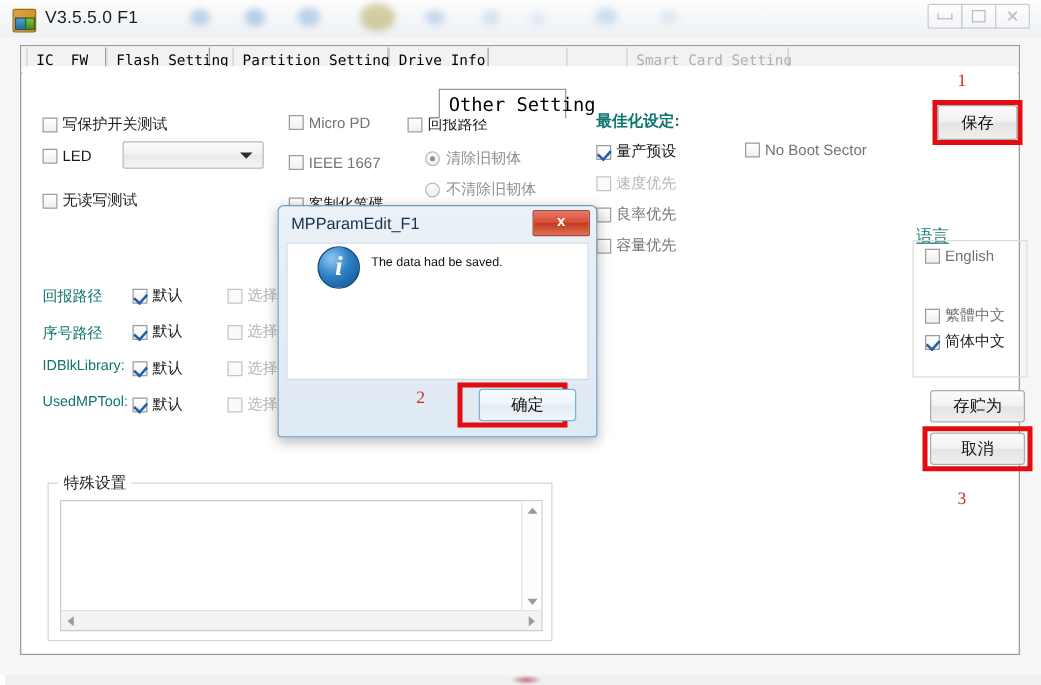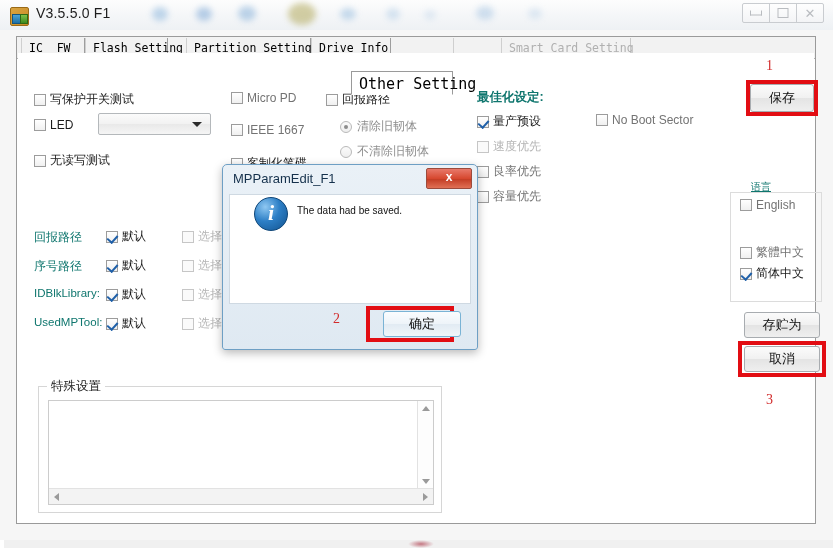--- a/index.html
+++ b/index.html
@@ -430,21 +430,21 @@
 
       </div>
     </div>
 
     <div class="annot" style="left:766px;top:58px;">1</div>
 
     <div class="redbox" style="left:746px;top:80px;width:72px;height:36px;"></div>
     <div class="sidebtn" style="left:750px;top:84px;width:64px;height:28px;">保存</div>
 
 
-    <div class="txt" style="left:751px;top:180px;font-size:10px;text-decoration:underline;">语言</div>
+    <div class="txt" style="left:733px;top:180px;font-size:13px;text-decoration:underline;">语言</div>
     <div class="group" style="left:730px;top:192px;width:92px;height:110px;border-color:#dcdcdc;"></div>
 
     <div class="cb gray" style="left:740px;top:198px;">
       <span class="box"></span>
       <span class="lbl">English</span>
     </div>
     <div class="cb gray" style="left:740px;top:244px;">
       <span class="box"></span>
       <span class="lbl">繁體中文</span>
     </div>

